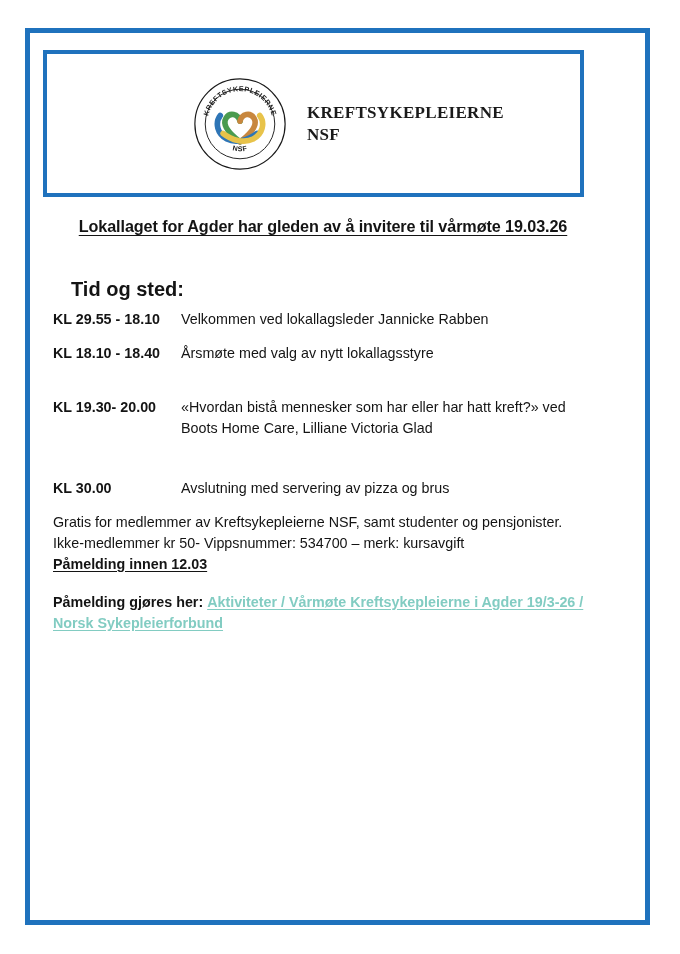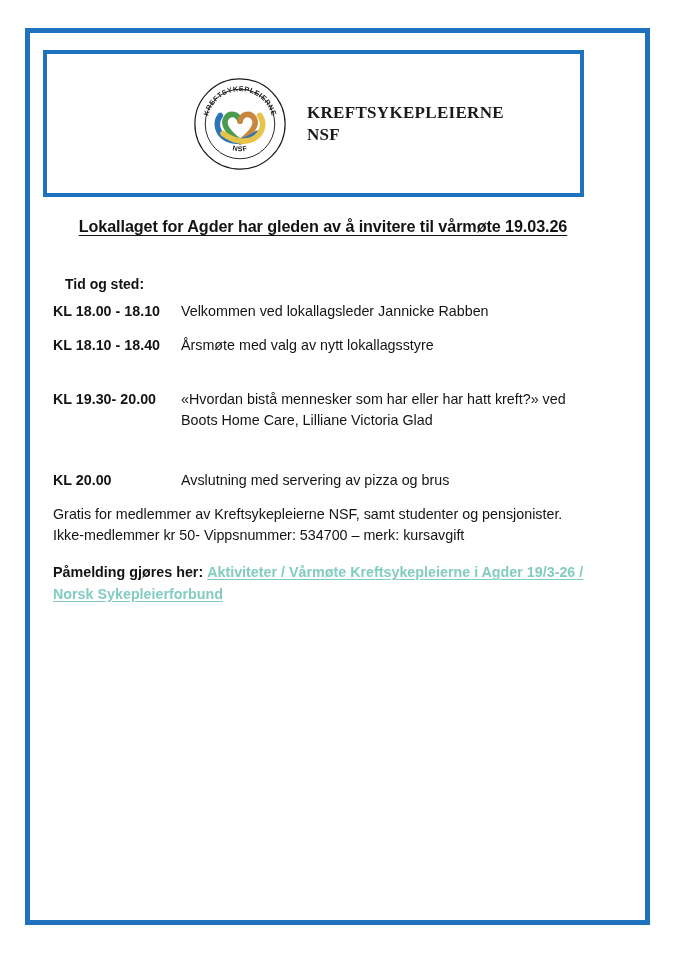--- a/index.html
+++ b/index.html
@@ -83,22 +83,22 @@
     font-size: 16.2px;
     font-weight: 700;
     text-decoration: underline;
     text-underline-offset: 3px;
     margin: 0 0 37px 0;
     letter-spacing: -0.1px;
   }
 
   .section-label {
     font-weight: 700;
-    font-size: 14px;
-    margin: 0 0 6px 12px;
+    font-size: 20px;
+    margin: 0 0 6px 18px;
   }
 
   ul.meta-list {
     margin: 0 0 12px 0;
     padding-left: 55px;
     list-style: disc;
   }
   ul.meta-list li {
     margin: 0 0 3px 0;
     padding-left: 4px;
@@ -194,40 +194,41 @@
   <div class="content">
 
     <div class="invite-title">Lokallaget for Agder har gleden av å invitere til vårmøte 19.03.26</div>
 
     <div class="section-label">Tid og sted:</div>
 
 
     <table class="schedule">
       <tbody>
         <tr>
-          <td class="sched-time">KL 18.00 - 18.10</td>
+          <td class="sched-time">KL 29.55 - 18.10</td>
           <td class="sched-desc">Velkommen ved lokallagsleder Jannicke Rabben</td>
         </tr>
         <tr>
           <td class="sched-time">KL 18.10 - 18.40</td>
           <td class="sched-desc">Årsmøte med valg av nytt lokallagsstyre</td>
         </tr>
         <tr class="gap-before">
           <td class="sched-time">KL 19.30- 20.00</td>
           <td class="sched-desc">«Hvordan bistå mennesker som har eller har hatt kreft?» ved Boots Home Care, Lilliane Victoria Glad</td>
         </tr>
         <tr class="gap-large">
-          <td class="sched-time">KL 20.00</td>
+          <td class="sched-time">KL 30.00</td>
           <td class="sched-desc">Avslutning med servering av pizza og brus</td>
         </tr>
       </tbody>
     </table>
 
     <div class="para tight">Gratis for medlemmer av Kreftsykepleierne NSF, samt studenter og pensjonister.</div>
     <div class="para tight">Ikke-medlemmer kr 50- Vippsnummer: 534700 – merk: kursavgift</div>
+    <div class="para tight bold-underline">Påmelding innen 12.03</div>
 
     <div class="reg-line">
       <span class="bold">Påmelding gjøres her:</span>
       <a class="doclink" href="#">Aktiviteter / Vårmøte Kreftsykepleierne i Agder 19/3-26 / Norsk Sykepleierforbund</a>
     </div>
 
 
   </div>
 </div>
 

